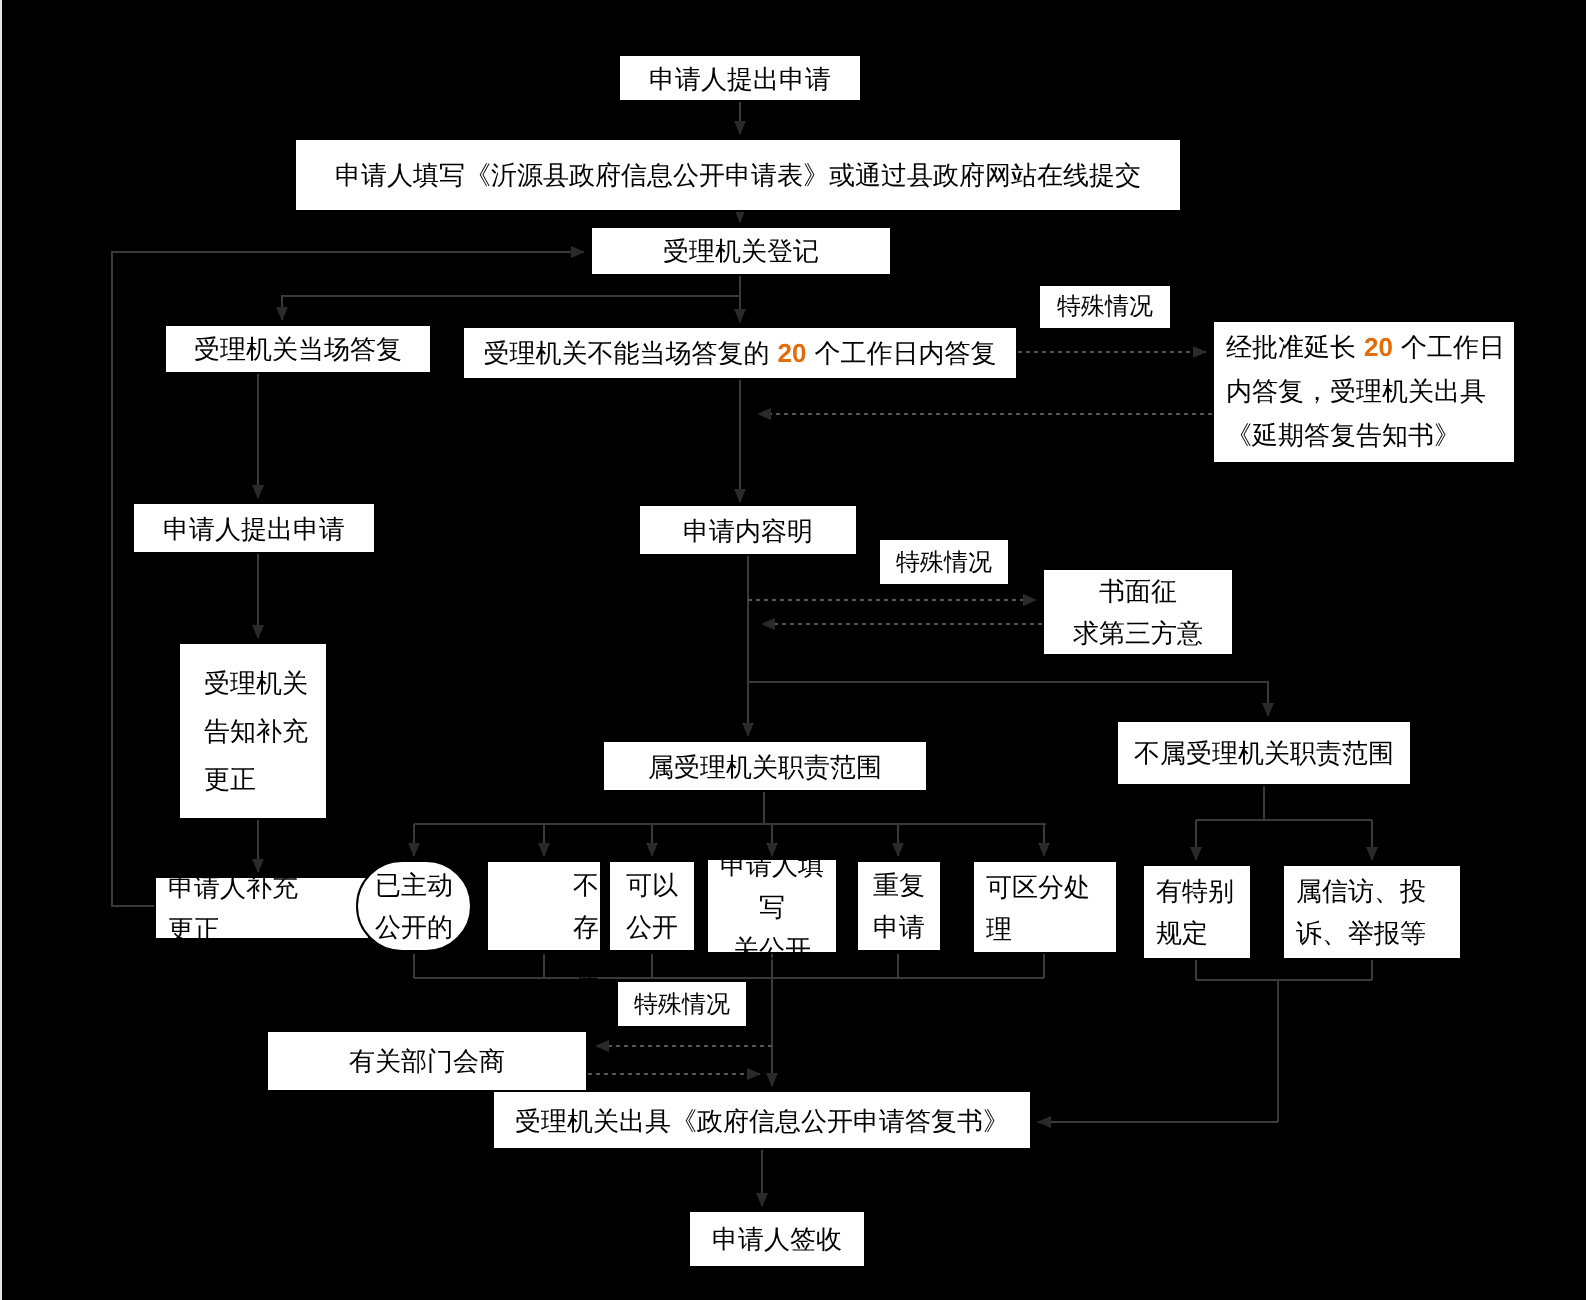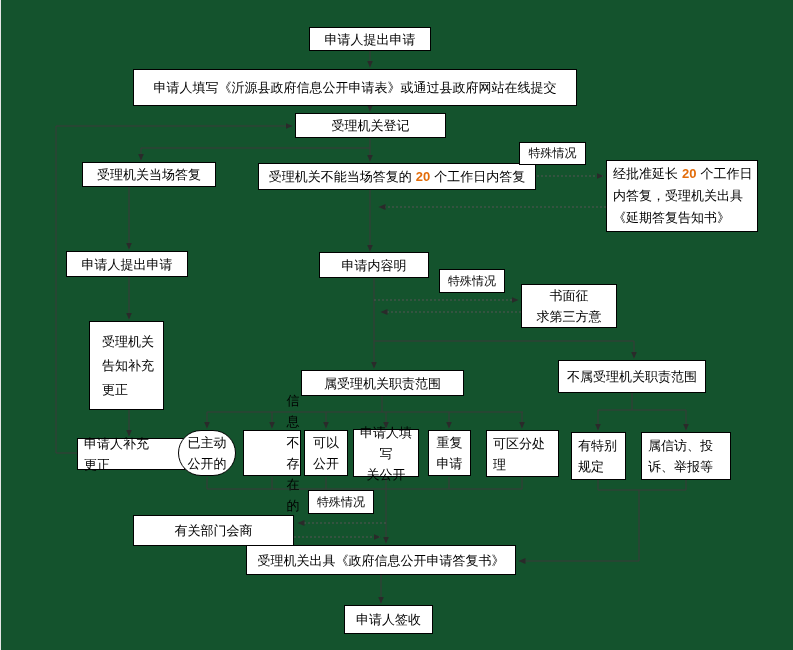--- a/index.html
+++ b/index.html
@@ -1,17 +1,17 @@
 <!DOCTYPE html>
 <html><head>
 <meta charset="utf-8">
 <style>
   html,body{margin:0;padding:0;background:#fff;}
   #canvas{
-    position:relative;width:793px;height:650px;background:#14532d;
+    position:relative;width:793px;height:650px;background:#000000;
     font-family:"Liberation Sans","DejaVu Sans",sans-serif;
     border-bottom:1px solid #c8c8c8;border-left:1px solid #e6e6e6;
     overflow:hidden;
   }
   .node{
     position:absolute;box-sizing:border-box;border:1px solid #000;background:#fff;
     display:flex;align-items:center;justify-content:center;text-align:center;
     font-size:13px;color:#000;line-height:21px;padding:1px 3px;
     word-break:break-all;
   }
@@ -73,33 +73,33 @@
     <path class="dot" d="M373 300 H517" marker-end="url(#arr)"></path>
     <path class="dot" d="M520 312 H380" marker-end="url(#arr)"></path>
     <path class="dot" d="M385 523 H297" marker-end="url(#arr)"></path>
     <path class="dot" d="M293 537 H379" marker-end="url(#arr)"></path>
   </svg>
 
   <div class="node" style="left:308px;top:27px;width:122px;height:24px;">
     <span class="txt">申请人提出申请</span>
   </div>
 
-  <div class="node" style="left:132px;top:69px;width:444px;height:37px;">
+  <div class="node" style="left:146px;top:69px;width:444px;height:37px;">
     <span class="txt">申请人填写《沂源县政府信息公开申请表》或通过县政府网站在线提交</span>
   </div>
 
   <div class="node" style="left:294px;top:113px;width:151px;height:25px;">
     <span class="txt">受理机关登记</span>
   </div>
 
   <div class="node" style="left:81px;top:162px;width:134px;height:25px;">
     <span class="txt">受理机关当场答复</span>
   </div>
 
-  <div class="node" style="left:230px;top:163px;width:278px;height:27px;margin-left:27px;">
+  <div class="node" style="left:230px;top:163px;width:278px;height:27px;">
     <span>受理机关不能当场答复的</span>
       <span class="num" style="color: rgb(227, 108, 9);">20</span>
       <span>个工作日内答复</span>
   </div>
 
   <div class="node small" style="left:518px;top:142px;width:67px;height:23px;">
     <span class="txt">特殊情况</span>
   </div>
 
   <div class="node ta-l" style="left:605px;top:160px;width:152px;height:72px;line-height:22px;">

